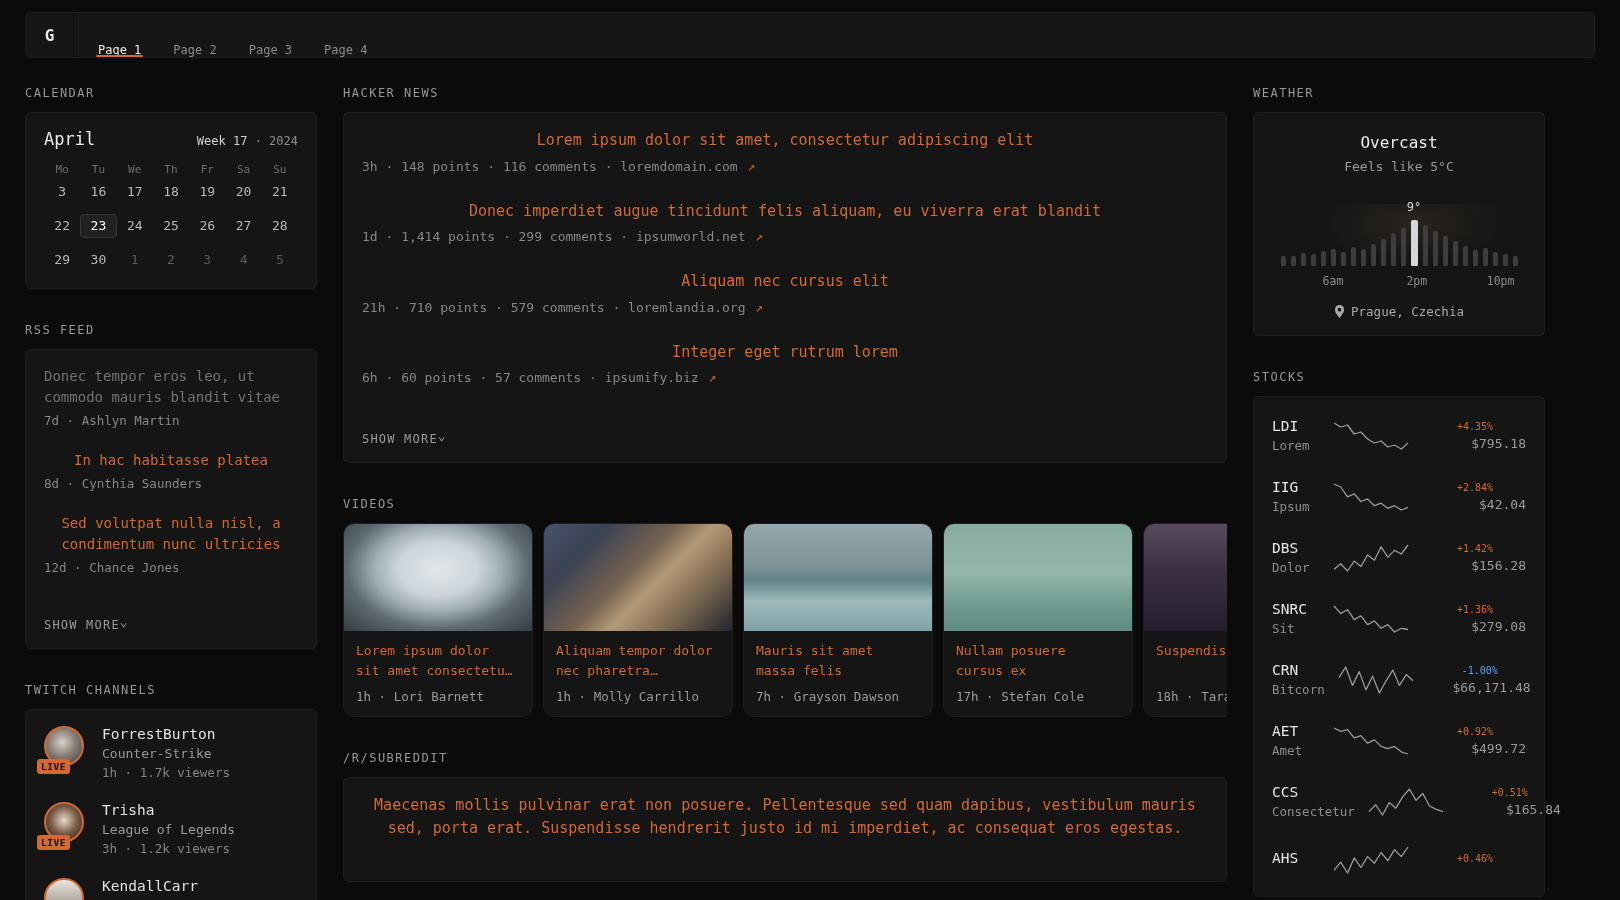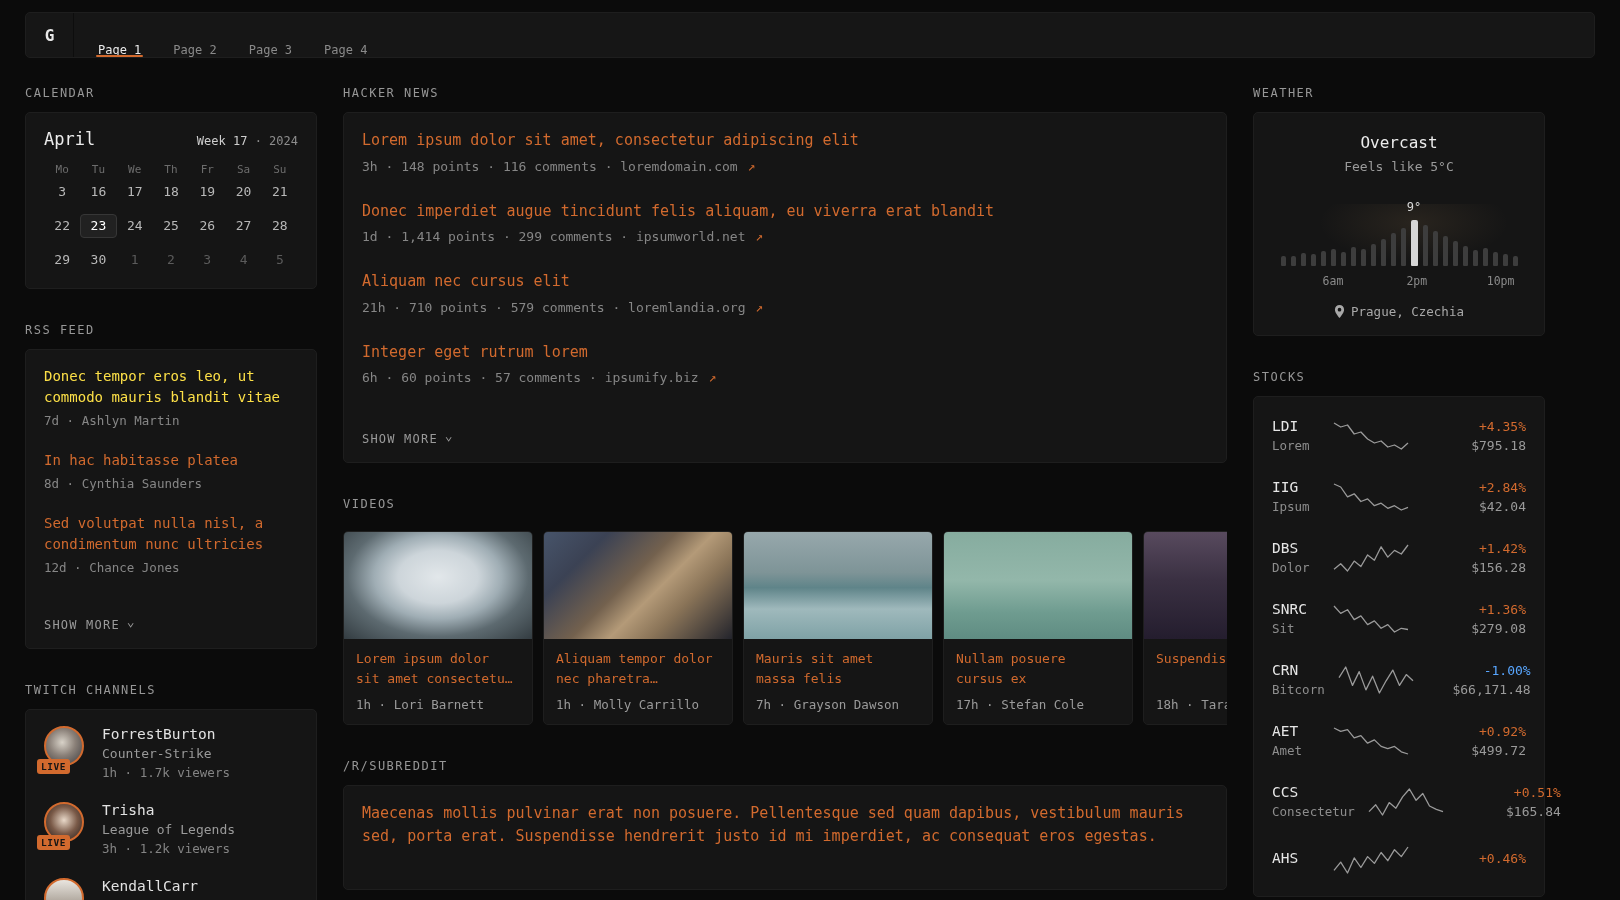--- a/index.html
+++ b/index.html
@@ -3,21 +3,21 @@
 <meta charset="utf-8">
 <style>
   * { margin:0; padding:0; box-sizing:border-box; }
   html,body { width:1620px; height:900px; overflow:hidden; }
   body {
     background:#0b0b0b;
     color:#d5d5d5;
     font-family:"DejaVu Sans Mono", monospace;
     font-size:14px;
   }
-  .accent { color:#d26a2e; }
+  .accent { color:#d26a2e;text-align:center; }
   .neg { color:#58a6ff; }
 
   
   .topbar {
     margin:12px 25px 0 25px; height:46px;
     background:#161616; border:1px solid #1e1e1e; border-radius:5px;
     display:flex; align-items:stretch;
   }
   .logo {
     width:48px; display:flex; align-items:center; justify-content:center;
@@ -59,31 +59,31 @@
   .day {
     font-size:13px; color:#b8b8b8; height:24px; line-height:22px;
     border:1px solid transparent; border-radius:4px; cursor:pointer;
   }
   .day.selected { background:#212121; border-color:#363636; color:#ffffff; }
   .day.muted { color:#5b5b5b; }
 
   
   .feed-item { margin-bottom:22px; }
   .feed-item:last-of-type { margin-bottom:0; }
-  .feed-title { font-size:14px; line-height:1.5; color:#fde047; cursor:pointer; }
+  .feed-title { font-size:14px; line-height:1.5; color:#737373; cursor:pointer; }
   .feed-title.accent { color:#d26a2e; }
   .feed-meta { font-size:12.5px; color:#868686; margin-top:5px; }
   .hn .feed-title { font-size:15px; }
   .hn .feed-meta { font-size:13px; margin-top:7px; }
   .hn .feed-item { margin-bottom:26px; }
   .ext { cursor:pointer; }
   .ext .arrow { color:#d26a2e; margin-left:2px; }
   .show-more {
     margin-top:20px; font-size:12px; letter-spacing:1.2px; color:#9a9a9a;
-    cursor:pointer; display:inline-flex; align-items:center; gap:7px;text-align:center;
+    cursor:pointer; display:inline-flex; align-items:center; text-align:center;
   }
   .show-more .chev { font-size:13px; position:relative; top:-3px; }
 
   
   .channel { display:flex; gap:14px; margin-bottom:22px; cursor:pointer; }
   .channel:last-of-type { margin-bottom:0; }
   .avatar-wrap { position:relative; width:44px; height:44px; flex-shrink:0; }
   .avatar {
     width:40px; height:40px; border-radius:50%;
     border:2px solid #d26a2e; background:#333;
@@ -94,21 +94,21 @@
     padding:2px 4px; border-radius:3px; letter-spacing:.5px;
   }
   .ch-name { font-size:14.5px; color:#e2e2e2; }
   .ch-game { font-size:13px; color:#9a9a9a; margin-top:4px; }
   .ch-meta { font-size:12.5px; color:#848484; margin-top:4px; }
 
   
   .video-row { display:flex; gap:10px; overflow:hidden; }
   .video-card {
     width:190px; flex-shrink:0; background:#151515;
-    border:1px solid #1e1e1e; border-radius:5px; overflow:hidden; cursor:pointer;margin-top:8px;
+    border:1px solid #1e1e1e; border-radius:11px; overflow:hidden; cursor:pointer;
   }
   .video-thumb { width:100%; height:107px; background:#333; }
   .video-title {
     font-size:13px; line-height:1.55; color:#d26a2e; padding:10px 12px 0 12px;
     min-height:52px;
   }
   .video-meta { font-size:12.5px; color:#9a9a9a; padding:6px 12px 12px 12px; }
 
   
   .weather-card { text-align:center; padding:20px 18px 16px 18px; }
@@ -136,21 +136,21 @@
   
   .stocks-card { padding:8px 18px; }
   .stock-row {
     display:grid; grid-template-columns:1fr 80px 102px;
     align-items:center; column-gap:12px; padding:13px 0;
   }
   .stock-sym { font-size:14.5px; color:#e6e6e6; }
   .stock-name { font-size:12.5px; color:#8d8d8d; margin-top:4px; }
   .stock-spark { width:78px; height:30px; display:block; }
   .stock-right { text-align:right; }
-  .stock-change { font-size:13px; color:#d26a2e; }
+  .stock-change { font-size:10px; color:#d26a2e;text-align:center; }
   .stock-change.neg { color:#58a6ff; }
   .stock-price { font-size:13px; color:#9a9a9a; margin-top:4px; }
 
   .pin-icon { width:11px; height:13px; fill:#a8a8a8; }
 </style>
 </head>
 <body>
 
 <header class="topbar">
   <div class="logo">G</div>

